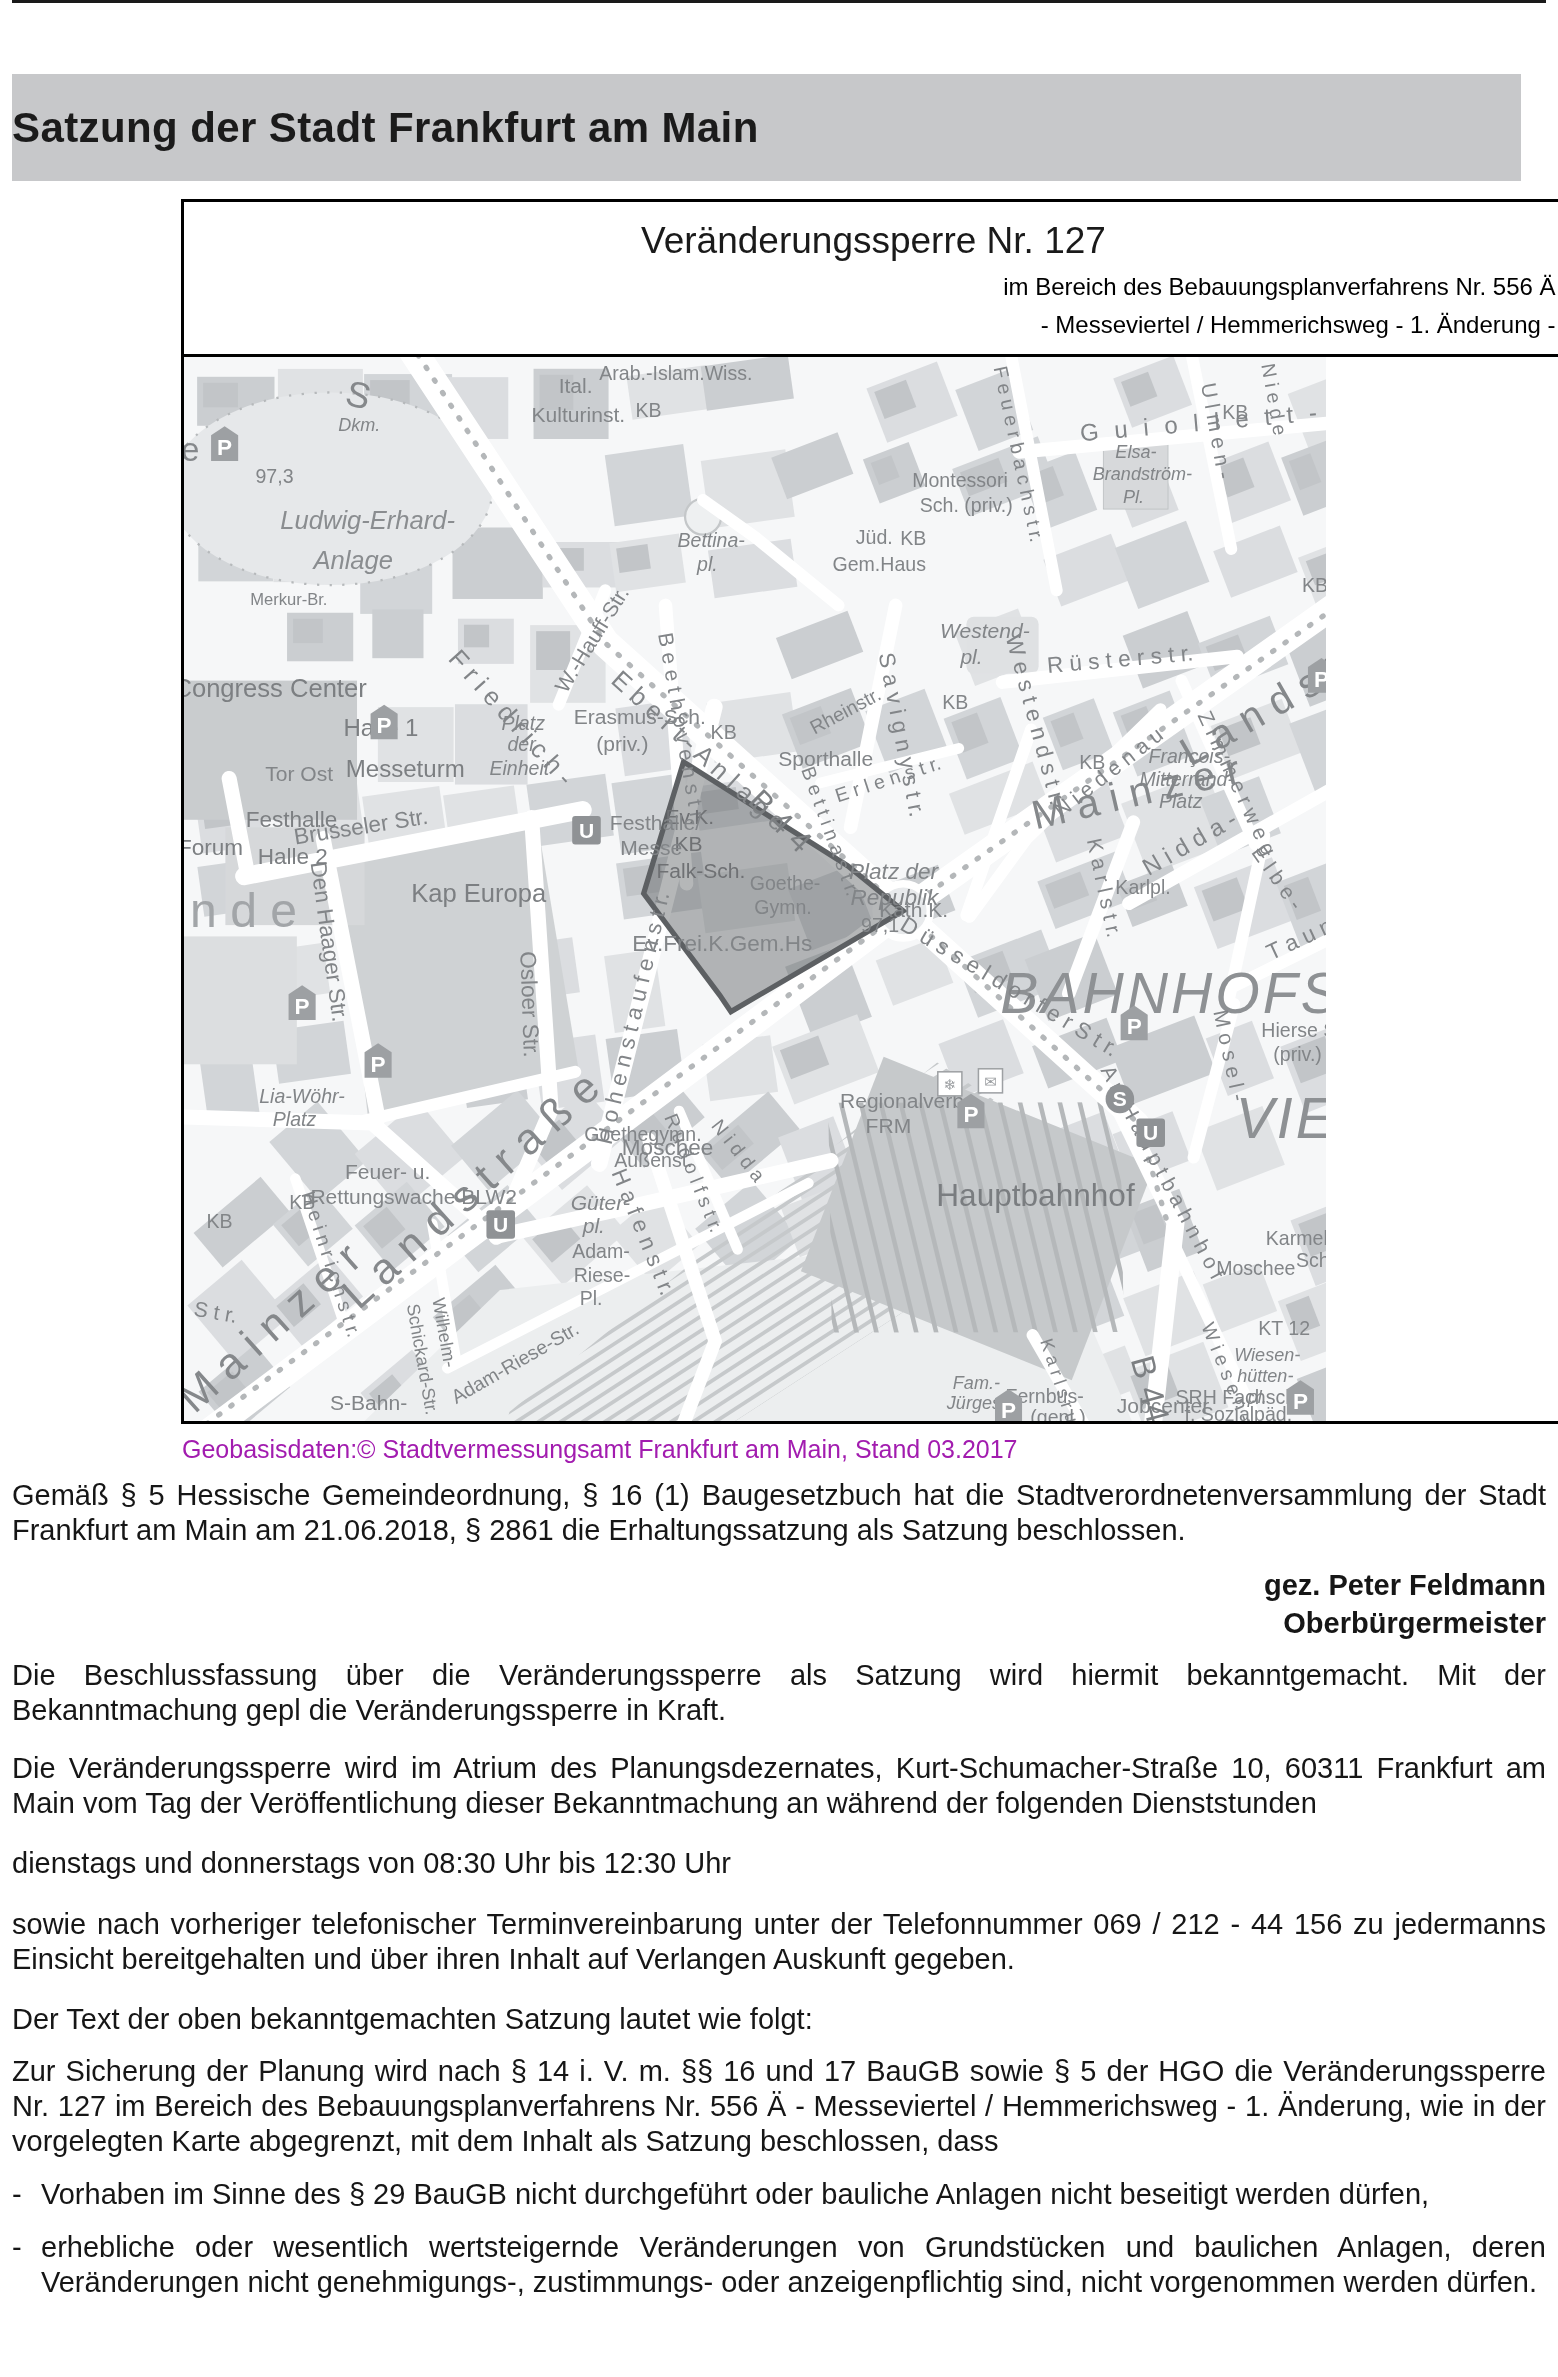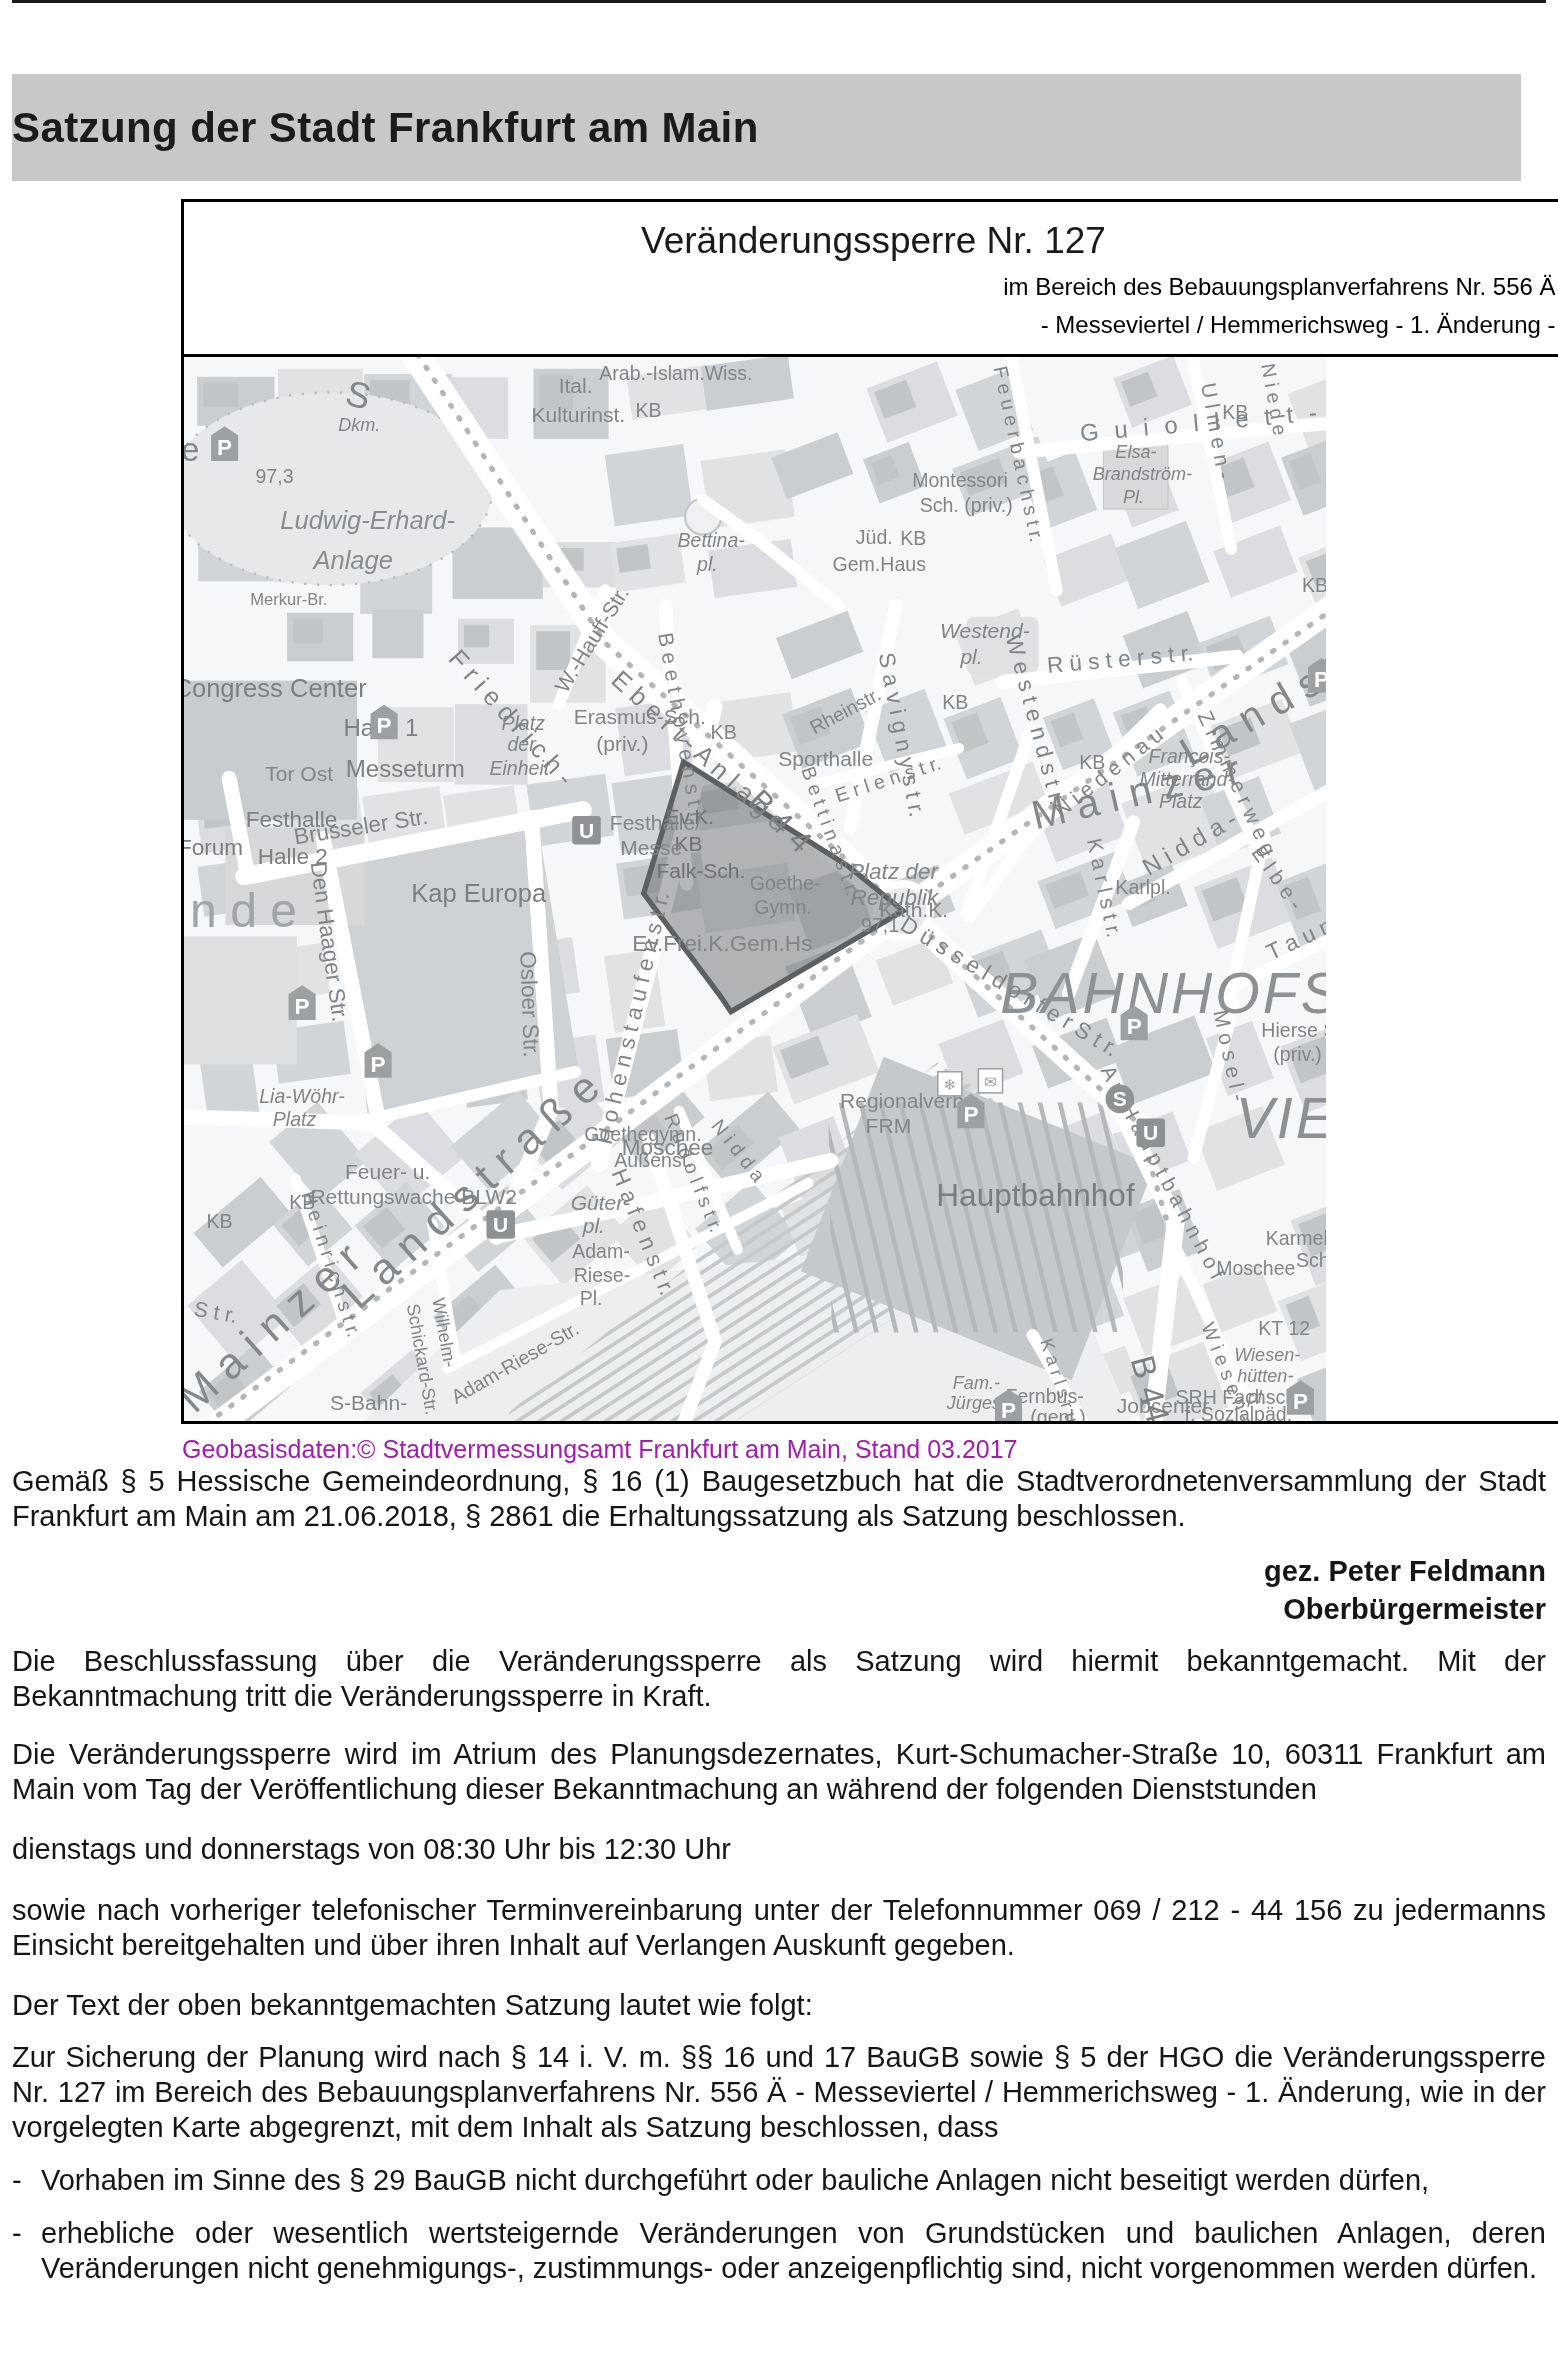--- a/index.html
+++ b/index.html
@@ -12,21 +12,21 @@
   .banner{margin:71px 37px 0 12px;height:107px;background:#c7c8ca;display:flex;align-items:center;justify-content:flex-start;}
   .banner h1{margin:0;font-size:42px;font-weight:bold;color:#1b1b1b;letter-spacing:0.4px;}
   
   .figure{margin:18px 0 0 181px;width:1385px;border:3.8px solid #000;box-sizing:border-box;background:#fff;}
   .fig-titles{text-align:center;padding:13.5px 7.5px 15px 7.5px;border-bottom:3.8px solid #000;}
   .ft1{font-size:37px;margin:4.5px 0 0 0;color:#1a1a1a;}
   .ft2,.ft3{font-size:24px;margin:10.5px 0 0 0;color:#000000;text-align:right;}
   .map-wrap{position:relative;width:1142px;height:1064px;background:#fdfdfd;overflow:hidden;}
   .caption{margin:10.5px 0 0 182px;font-size:25px;color:#a21caf;}
   
-  .doc{margin:0 12px 0 12px;font-size:29px;line-height:35px;color:#161616;}
+  .doc{margin:14px 12px 0 12px;font-size:29px;line-height:35px;color:#161616;}
   .doc p{margin:0;text-align:justify;}
   .doc .gap22{margin-top:16.6px;}
   .doc .gap30{margin-top:22.6px;}
   .doc .gap34{margin-top:25.6px;}
   .sig{margin-top:18px;text-align:right;font-weight:bold;line-height:38px;}
   .bullet{display:flex;margin-top:18px;}
   .bullet .dash{flex:0 0 29px;}
   .bullet p{flex:1;}
   svg text{font-family:"Liberation Sans",sans-serif;}
 </style>
@@ -567,21 +567,21 @@
   </div>
 
   <div class="caption">Geobasisdaten:© Stadtvermessungsamt Frankfurt am Main, Stand 03.2017</div>
 
   <div class="doc">
     <p>Gemäß § 5 Hessische Gemeindeordnung, § 16 (1) Baugesetzbuch hat die Stadtverordnetenversammlung der Stadt Frankfurt am Main am 21.06.2018, § 2861 die Erhaltungssatzung als Satzung beschlossen.</p>
     <div class="sig">
       <div>gez. Peter Feldmann</div>
       <div>Oberbürgermeister</div>
     </div>
-    <p class="gap22">Die Beschlussfassung über die Veränderungssperre als Satzung wird hiermit bekanntgemacht. Mit der Bekanntmachung tritt die Veränderungssperre in Kraft.</p>
+    <p class="gap22">Die Beschlussfassung über die Veränderungssperre als Satzung wird hiermit bekanntgemacht. Mit der Bekanntmachung gepl die Veränderungssperre in Kraft.</p>
     <p class="gap30">Die Veränderungssperre wird im Atrium des Planungsdezernates, Kurt-Schumacher-Straße 10, 60311 Frankfurt am Main vom Tag der Veröffentlichung dieser Bekanntmachung an während der folgenden Dienststunden</p>
     <p class="gap34">dienstags und donnerstags von 08:30 Uhr bis 12:30 Uhr</p>
     <p class="gap34">sowie nach vorheriger telefonischer Terminvereinbarung unter der Telefonnummer 069 / 212 - 44 156 zu jedermanns Einsicht bereitgehalten und über ihren Inhalt auf Verlangen Auskunft gegeben.</p>
     <p class="gap34">Der Text der oben bekanntgemachten Satzung lautet wie folgt:</p>
     <p class="gap22">Zur Sicherung der Planung wird nach § 14 i. V. m. §§ 16 und 17 BauGB sowie § 5 der HGO die Veränderungssperre Nr. 127 im Bereich des Bebauungsplanverfahrens Nr. 556 Ä - Messeviertel / Hemmerichsweg - 1. Änderung, wie in der vorgelegten Karte abgegrenzt, mit dem Inhalt als Satzung beschlossen, dass</p>
     <div class="bullet">
       <span class="dash">-</span>
       <p>Vorhaben im Sinne des § 29 BauGB nicht durchgeführt oder bauliche Anlagen nicht beseitigt werden dürfen,</p>
     </div>
     <div class="bullet">

